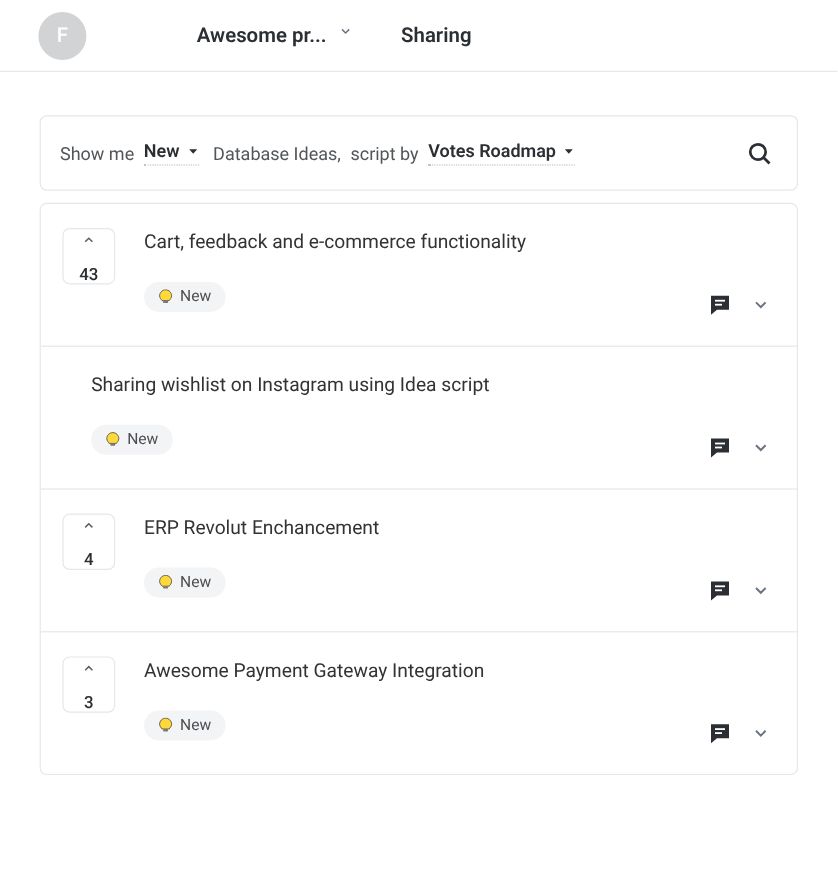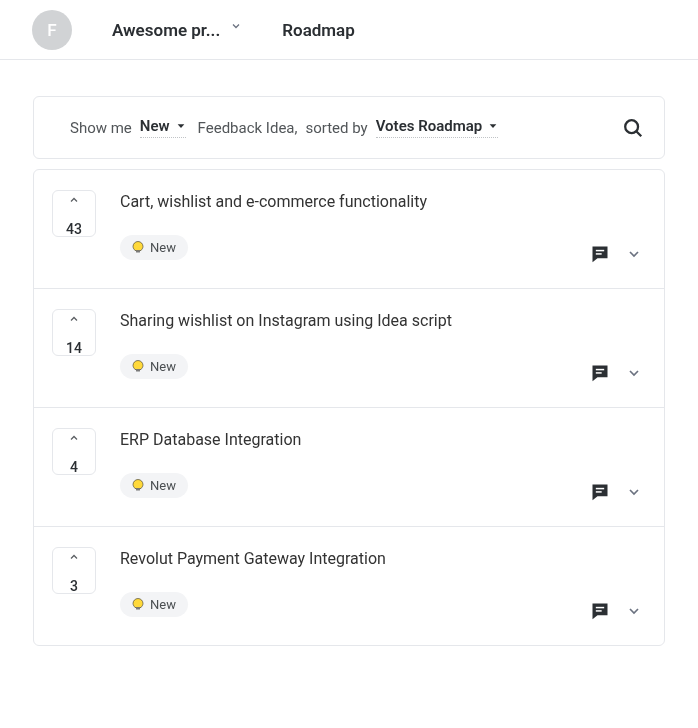--- a/index.html
+++ b/index.html
@@ -21,39 +21,39 @@
   .avatar {
     width: 40px; height: 40px;
     border-radius: 50%;
     background: #d1d3d5;
     display: flex; align-items: center; justify-content: center;
     color: #fff; font-weight: 500; font-size: 17px;
     flex-shrink: 0;
   }
   .header-project {
     display: flex; align-items: flex-start;
-    margin-left: 40px;
+    margin-left: 92px;
     font-size: 17px; font-weight: 600;
     cursor: pointer;
     gap: 10px;
   }
   .header-link {
     margin-left: 40px;
     font-size: 17px; font-weight: 600;
     cursor: pointer;
   }
 
   
   .content { padding: 0 33px; }
   .filter-card {
     border: 1px solid #e5e7eb;
     border-radius: 6px;
     margin-top: 36px;
     display: flex; align-items: center;
-    padding: 20px 36px;
+    padding: 20px 16px;
     gap: 8px;
     position: relative;
     color: #525659;
     font-size: 15px;
   }
   .filter-select {
     display: inline-flex; align-items: center; gap: 6px;
     font-weight: 600; color: #2b2f33;
     border-bottom: 1px dotted #c0c3c6;
     padding-bottom: 2px;
@@ -119,35 +119,35 @@
     <span>F</span>
   </div>
   <div class="header-project">
     <span>Awesome pr...</span>
     <span>
       <svg width="12" height="12" viewBox="0 0 24 24" fill="none" stroke="#6b7280" stroke-width="2.5">
           <polyline points="6 9 12 15 18 9"></polyline>
         </svg>
     </span>
   </div>
-  <div class="header-link">Roadmap</div>
+  <div class="header-link">Sharing</div>
 </div>
 
 <div class="content">
 
   <div class="filter-card">
     <span>Show me</span>
     <span class="filter-select">
       <span>New</span>
       <svg width="10" height="10" viewBox="0 0 24 24" fill="#2b2f33">
           <polygon points="4,8 20,8 12,17"></polygon>
         </svg>
     </span>
-    <span style="margin-left:4px">Feedback Idea,</span>
-    <span>sorted by</span>
+    <span style="margin-left:4px">Database Ideas,</span>
+    <span>script by</span>
     <span class="filter-select">
       <span>Votes Roadmap</span>
       <svg width="10" height="10" viewBox="0 0 24 24" fill="#2b2f33">
           <polygon points="4,8 20,8 12,17"></polygon>
         </svg>
     </span>
     <span class="search-btn">
       <svg width="22" height="22" viewBox="0 0 24 24" fill="none" stroke="#2b2f33" stroke-width="2.5">
           <circle cx="10.5" cy="10.5" r="7"></circle>
           <line x1="21" y1="21" x2="15.8" y2="15.8"></line>
@@ -159,21 +159,21 @@
   <div class="item">
     <div class="vote">
       <span>
         <svg width="18" height="12" viewBox="0 0 24 24" fill="none" stroke="#5b5f63" stroke-width="2.5">
               <polyline points="6 15 12 9 18 15"></polyline>
             </svg>
       </span>
       <span class="vote-count">43</span>
     </div>
     <div class="item-body">
-      <div class="title">Cart, wishlist and e-commerce functionality</div>
+      <div class="title">Cart, feedback and e-commerce functionality</div>
       <div class="badges">
         <span class="badge">
           <span>
             <svg class="bulb" viewBox="0 0 24 28">
                   <path d="M12 1 C6 1 2 6 2 11 C2 15 5 17 6 19 L18 19 C19 17 22 15 22 11 C22 6 18 1 12 1 Z" fill="#ffd93b" stroke="#333" stroke-width="1.2"></path>
                   <rect x="8" y="19" width="8" height="4" rx="1" fill="#7a7a7a"></rect>
                 </svg>
           </span>
           <span>New</span>
         </span>
@@ -189,28 +189,20 @@
       </span>
       <span class="action-btn">
         <svg width="16" height="16" viewBox="0 0 24 24" fill="none" stroke="#6b7280" stroke-width="2.5">
               <polyline points="6 9 12 15 18 9"></polyline>
             </svg>
       </span>
     </div>
   </div>
 
   <div class="item">
-    <div class="vote">
-      <span>
-        <svg width="18" height="12" viewBox="0 0 24 24" fill="none" stroke="#5b5f63" stroke-width="2.5">
-              <polyline points="6 15 12 9 18 15"></polyline>
-            </svg>
-      </span>
-      <span class="vote-count">14</span>
-    </div>
     <div class="item-body">
       <div class="title">Sharing wishlist on Instagram using Idea script</div>
       <div class="badges">
         <span class="badge">
           <span>
             <svg class="bulb" viewBox="0 0 24 28">
                   <path d="M12 1 C6 1 2 6 2 11 C2 15 5 17 6 19 L18 19 C19 17 22 15 22 11 C22 6 18 1 12 1 Z" fill="#ffd93b" stroke="#333" stroke-width="1.2"></path>
                   <rect x="8" y="19" width="8" height="4" rx="1" fill="#7a7a7a"></rect>
                 </svg>
           </span>
@@ -237,21 +229,21 @@
   <div class="item">
     <div class="vote">
       <span>
         <svg width="18" height="12" viewBox="0 0 24 24" fill="none" stroke="#5b5f63" stroke-width="2.5">
               <polyline points="6 15 12 9 18 15"></polyline>
             </svg>
       </span>
       <span class="vote-count">4</span>
     </div>
     <div class="item-body">
-      <div class="title">ERP Database Integration</div>
+      <div class="title">ERP Revolut Enchancement</div>
       <div class="badges">
         <span class="badge">
           <span>
             <svg class="bulb" viewBox="0 0 24 28">
                   <path d="M12 1 C6 1 2 6 2 11 C2 15 5 17 6 19 L18 19 C19 17 22 15 22 11 C22 6 18 1 12 1 Z" fill="#ffd93b" stroke="#333" stroke-width="1.2"></path>
                   <rect x="8" y="19" width="8" height="4" rx="1" fill="#7a7a7a"></rect>
                 </svg>
           </span>
           <span>New</span>
         </span>
@@ -276,21 +268,21 @@
   <div class="item">
     <div class="vote">
       <span>
         <svg width="18" height="12" viewBox="0 0 24 24" fill="none" stroke="#5b5f63" stroke-width="2.5">
               <polyline points="6 15 12 9 18 15"></polyline>
             </svg>
       </span>
       <span class="vote-count">3</span>
     </div>
     <div class="item-body">
-      <div class="title">Revolut Payment Gateway Integration</div>
+      <div class="title">Awesome Payment Gateway Integration</div>
       <div class="badges">
         <span class="badge">
           <span>
             <svg class="bulb" viewBox="0 0 24 28">
                   <path d="M12 1 C6 1 2 6 2 11 C2 15 5 17 6 19 L18 19 C19 17 22 15 22 11 C22 6 18 1 12 1 Z" fill="#ffd93b" stroke="#333" stroke-width="1.2"></path>
                   <rect x="8" y="19" width="8" height="4" rx="1" fill="#7a7a7a"></rect>
                 </svg>
           </span>
           <span>New</span>
         </span>

